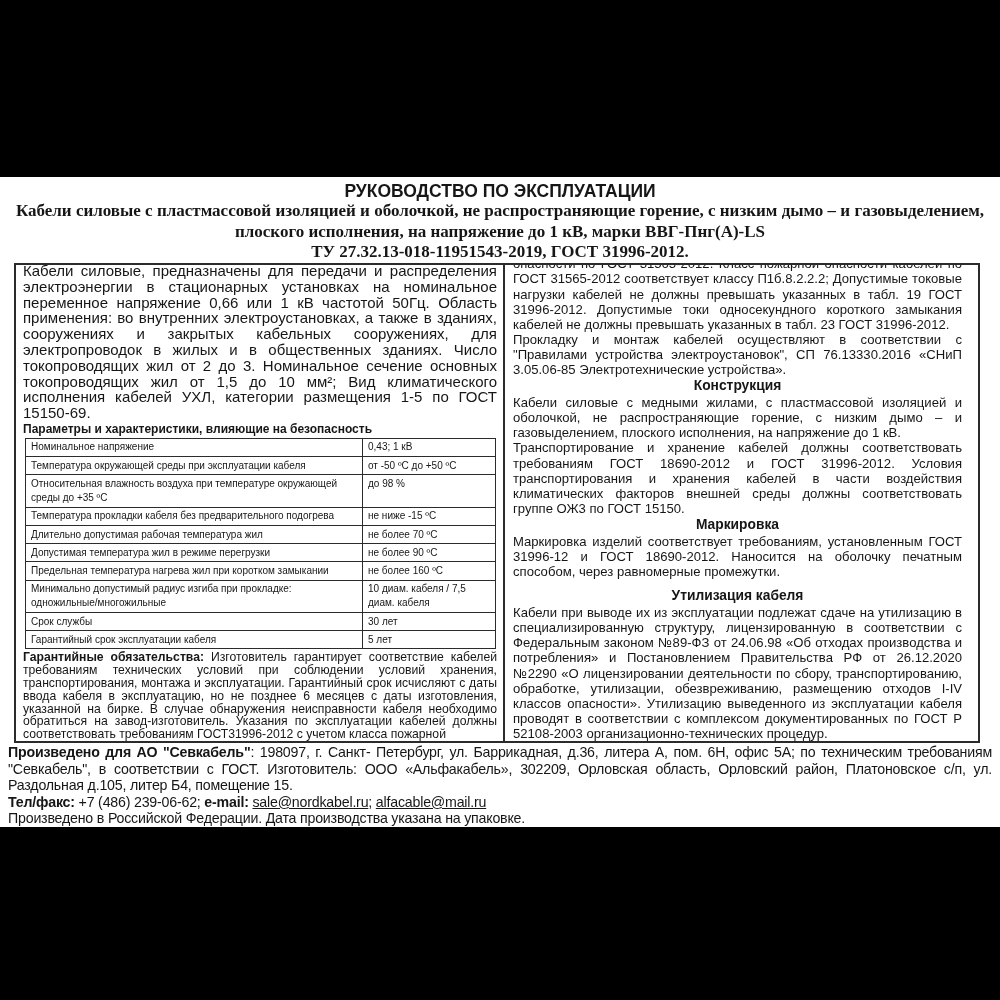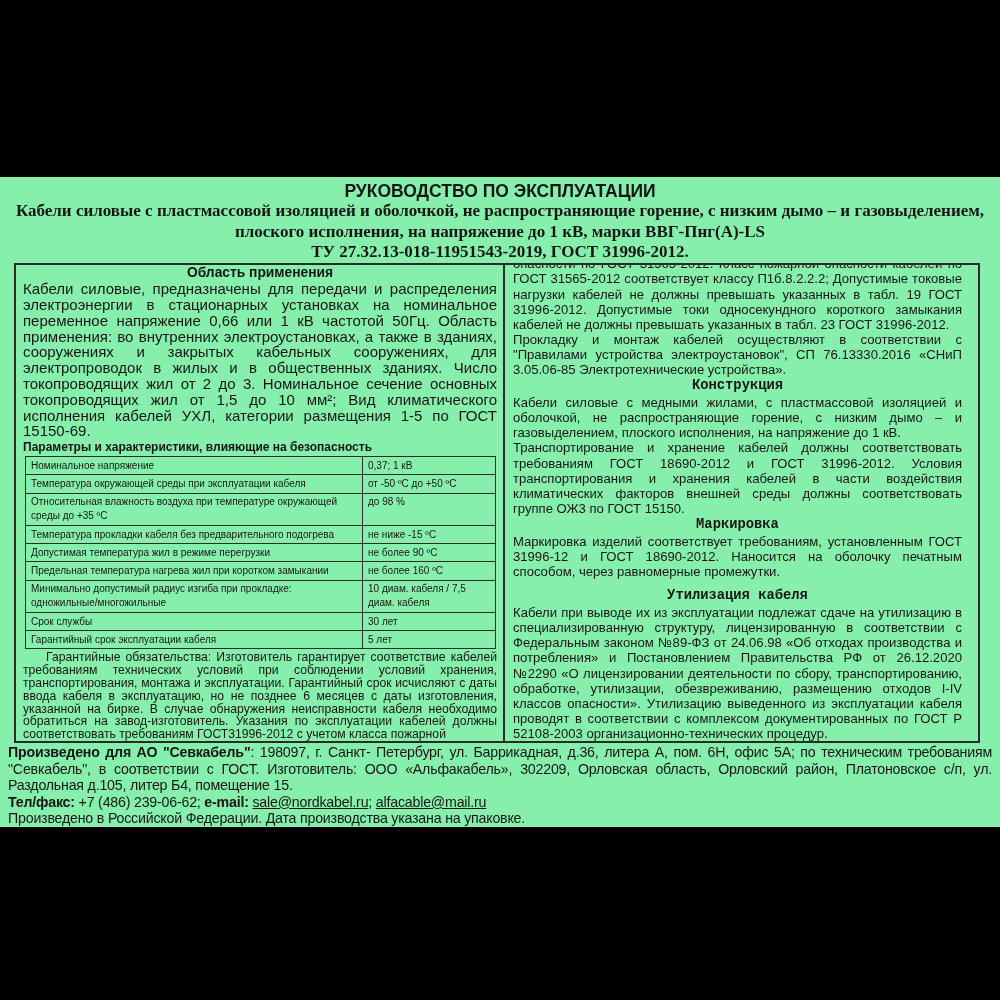--- a/index.html
+++ b/index.html
@@ -6,21 +6,21 @@
   body{
     width:1000px;height:1000px;position:relative;background:#000;
     font-family:"Liberation Sans", sans-serif;color:#161616;
     -webkit-font-smoothing:antialiased;
   }
   .black-bar{position:absolute;left:0;width:1000px;background:#000;}
   .bar-top{top:0;height:177px;}
   .bar-bottom{top:827px;height:173px;}
   .paper{
     position:absolute;left:0;top:177px;width:1000px;height:650px;
-    background:#86efac;overflow:hidden;
+    background:#ffffff;overflow:hidden;
   }
   
   .doc-title{
     margin-top:5px;text-align:center;
     font-family:"Liberation Sans", sans-serif;font-weight:bold;font-size:17.5px;line-height:19px;
   }
   .doc-subtitle{
     text-align:center;font-family:"Liberation Serif", serif;font-weight:bold;
     font-size:17px;line-height:20.5px;
   }
@@ -43,23 +43,23 @@
     border-collapse:collapse;width:471px;margin:1px 0 2px 2px;table-layout:fixed;
   }
   .param-table td{
     border:1.5px solid #2b2b2b;font-size:10px;line-height:14.2px;
     padding:1.5px 5px;vertical-align:top;
   }
   .param-table td.val{width:122px;}
   .p-warranty{
     margin:1px 0 0 0;font-size:12.2px;line-height:12.8px;text-align:justify;
   }
-  .run-in{font-weight:normal;margin-left:23px;}
+  .run-in{font-weight:bold;}
   .col-right p{margin:0;font-size:13.1px;line-height:15.1px;text-align:justify;}
-  .col-right .section-h{margin:1px 0 1px 0;font-family:Liberation Mono, monospace;}
+  .col-right .section-h{margin:1px 0 1px 0;}
   .gap-top{margin-top:9px !important;}
   
   .footer{
     position:absolute;left:8px;top:567px;width:984px;letter-spacing:-0.2px;
   }
   .footer p{margin:0;font-size:14.2px;line-height:16.6px;}
   .footer .addr{text-align:justify;}
   .footer .b{font-weight:bold;}
   .footer a{color:#161616;text-decoration:underline;}
   .made-in{margin-top:0;}
@@ -81,33 +81,37 @@
 
     <div class="col col-left">
       <div class="section-h">Область применения</div>
       <p class="p-app">Кабели силовые, предназначены для передачи и распределения электроэнергии в стационарных установках на номинальное переменное напряжение 0,66 или 1 кВ частотой 50Гц. Область применения: во внутренних электроустановках, а также в зданиях, сооружениях и закрытых кабельных сооружениях, для электропроводок в жилых и в общественных зданиях. Число токопроводящих жил от 2 до 3. Номинальное сечение основных токопроводящих жил от 1,5 до 10 мм²; Вид климатического исполнения кабелей УХЛ, категории размещения 1-5 по ГОСТ 15150-69.</p>
       <div class="section-h left-param">Параметры и характеристики, влияющие на безопасность</div>
 
       <table class="param-table">
         <tbody>
           <tr>
             <td>Номинальное напряжение</td>
-            <td class="val">0,37; 1 кВ</td>
+            <td class="val">0,43; 1 кВ</td>
           </tr>
           <tr>
             <td>Температура окружающей среды при эксплуатации кабеля</td>
             <td class="val">от -50 ºС до +50 ºС</td>
           </tr>
           <tr>
             <td>Относительная влажность воздуха при температуре окружающей среды до +35 ºС</td>
             <td class="val">до 98 %</td>
           </tr>
           <tr>
             <td>Температура прокладки кабеля без предварительного подогрева</td>
             <td class="val">не ниже -15 ºС</td>
+          </tr>
+          <tr>
+            <td>Длительно допустимая рабочая температура жил</td>
+            <td class="val">не более 70 ºС</td>
           </tr>
           <tr>
             <td>Допустимая температура жил в режиме перегрузки</td>
             <td class="val">не более 90 ºС</td>
           </tr>
           <tr>
             <td>Предельная температура нагрева жил при коротком замыкании</td>
             <td class="val">не более 160 ºС</td>
           </tr>
           <tr>

